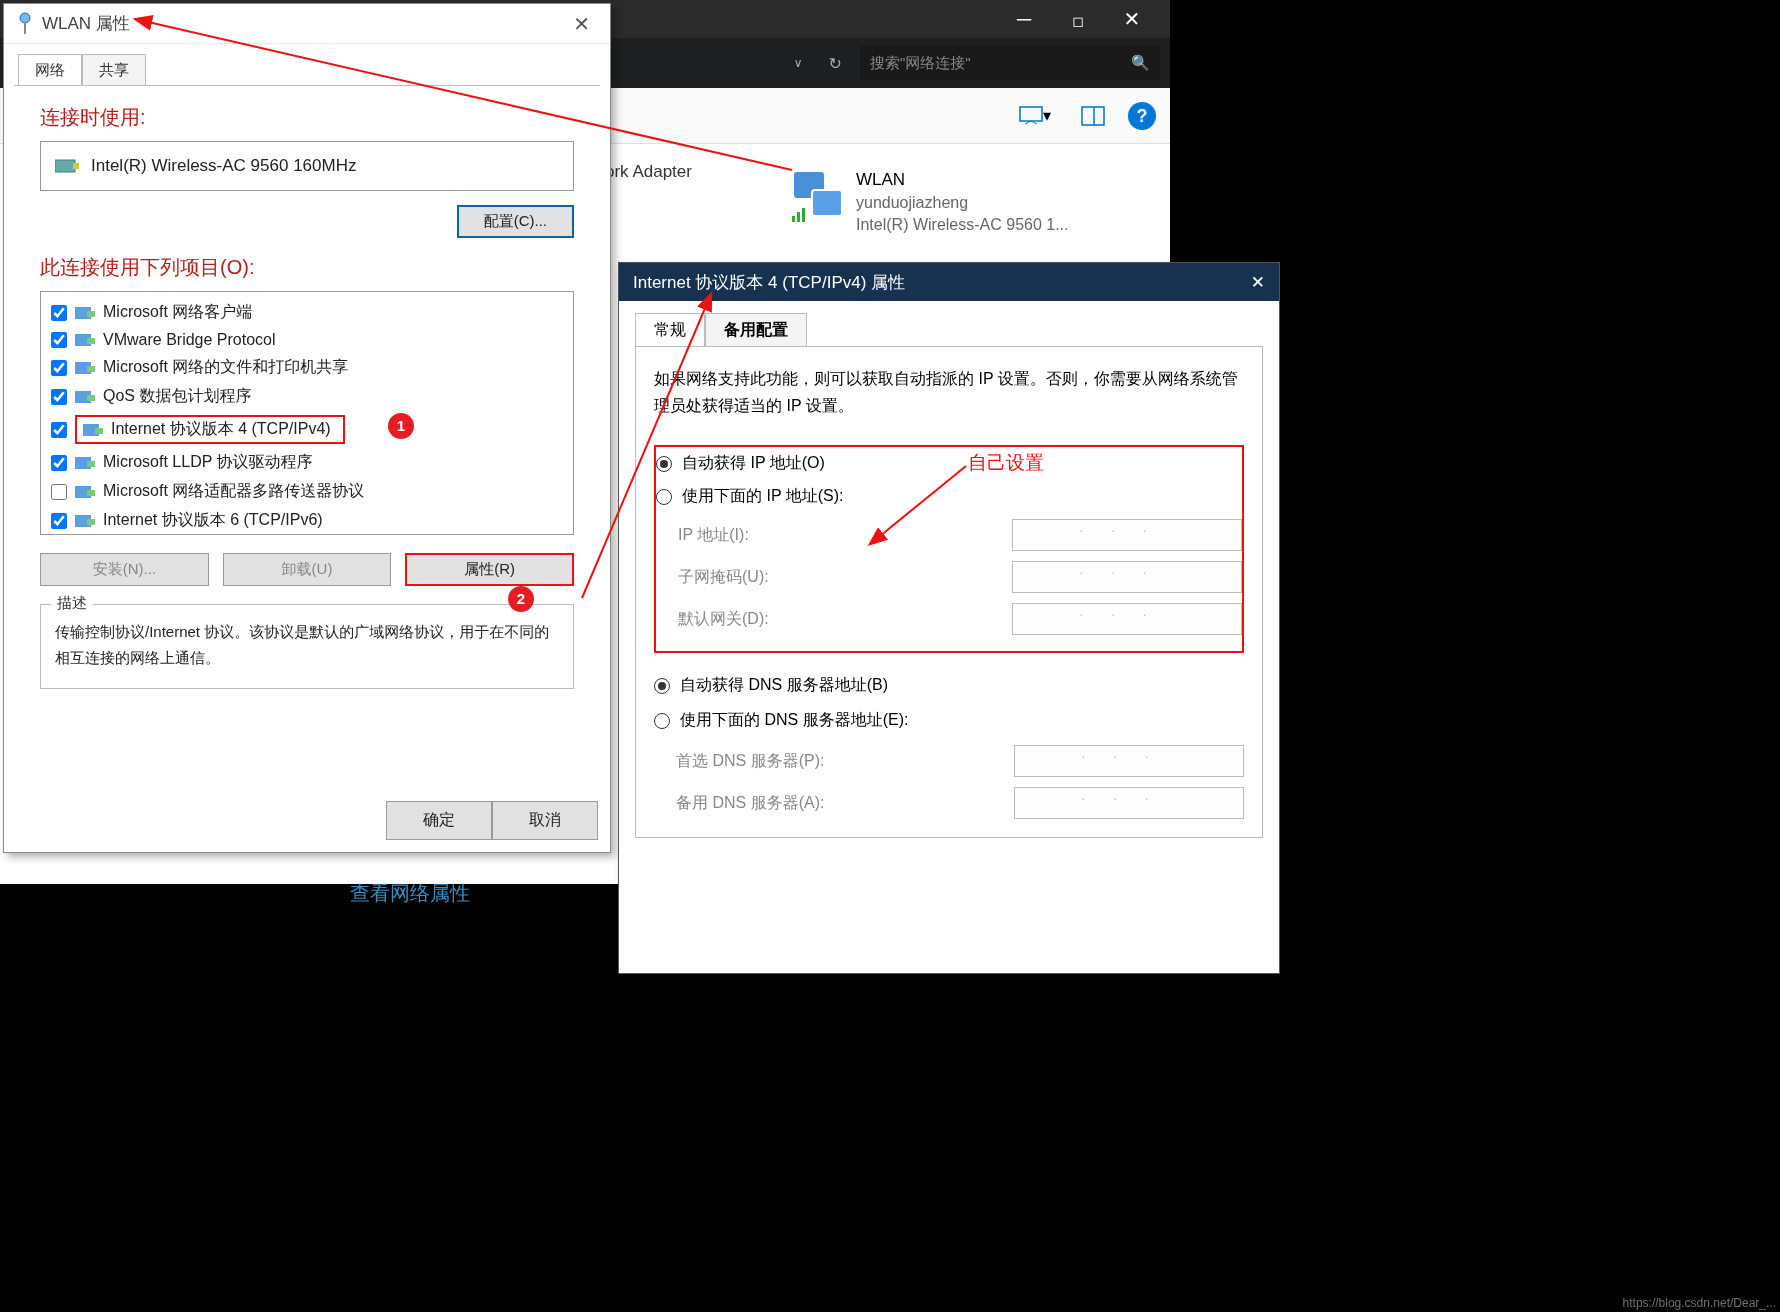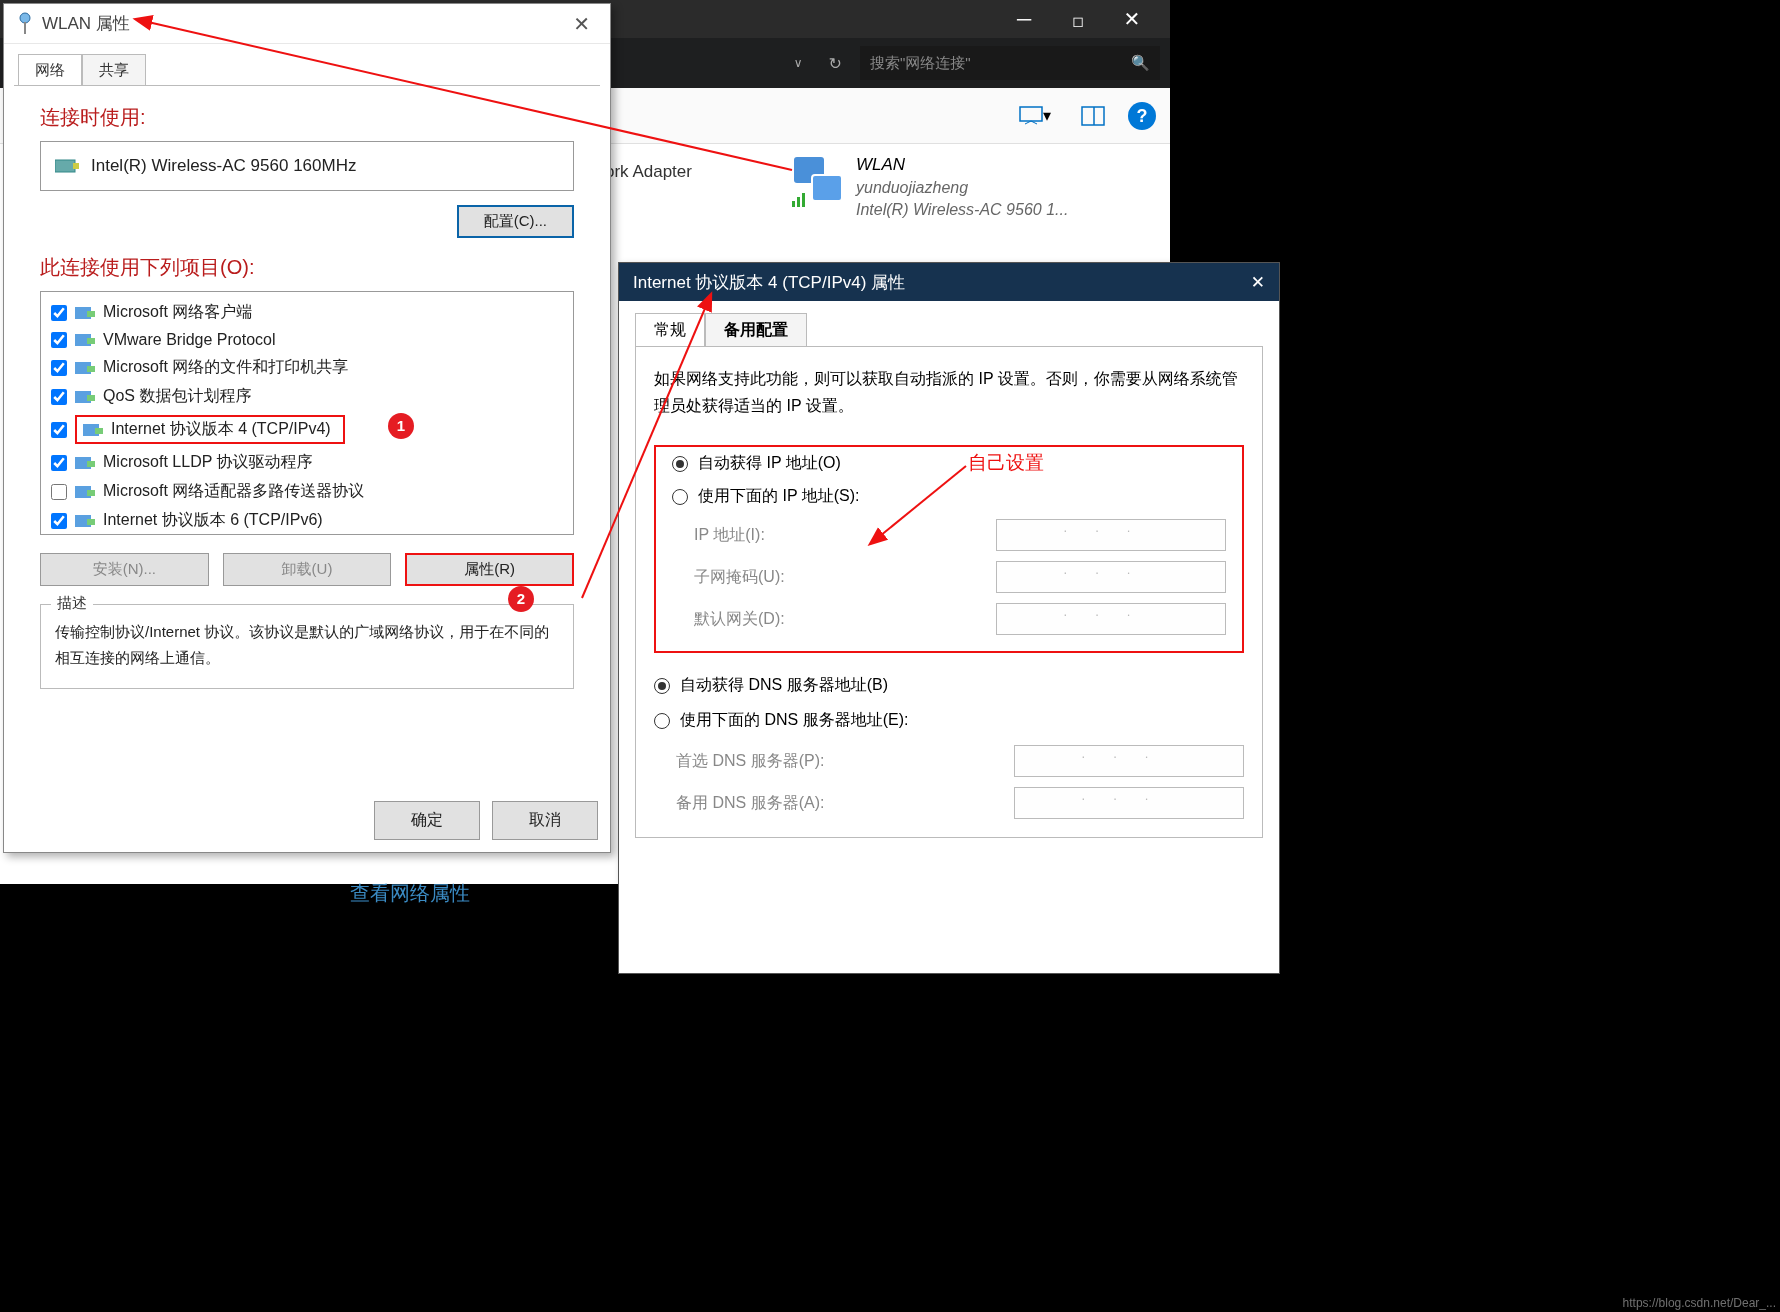--- a/index.html
+++ b/index.html
@@ -21,21 +21,21 @@
 
   
   .explorer-tools { background: #fafafa; height: 56px; display: flex; justify-content: flex-end; align-items: center; padding-right: 14px; gap: 16px; border-bottom: 1px solid #e0e0e0; }
   .tool-btn { display: inline-flex; align-items: center; padding: 4px 6px; border: 1px solid transparent; }
   .tool-btn svg { width: 24px; height: 20px; }
   .help-circ { width: 28px; height: 28px; border-radius: 50%; background: #0078d7; color: #fff; text-align: center; line-height: 28px; font-size: 18px; font-weight: bold; }
 
   
   .adapter-pane { background: #fff; height: 740px; position: relative; }
   .adapter-label { position: absolute; left: 588px; top: 18px; font-size: 17px; color: #333; }
-  .adapter-item { position: absolute; left: 790px; top: 9px; display: flex; gap: 10px; font-style: italic; }
+  .adapter-item { position: absolute; left: 790px; top: 24px; display: flex; gap: 10px; }
   .adapter-ico { width: 56px; height: 56px; position: relative; }
   .adapter-ico svg { width: 56px; height: 56px; }
   .adapter-texts { display: flex; flex-direction: column; line-height: 1.4; font-size: 17px; }
   .adapter-texts .sub { color: #666; font-size: 16px; }
 
   .view-link { position: absolute; left: 350px; top: 880px; color: #3a8ac2; font-size: 20px; }
 
   
   .wlan-dlg {
     position: absolute; left: 3px; top: 3px; width: 608px; height: 850px;
@@ -71,39 +71,39 @@
   .item-hl { border: 2px solid #e11; padding: 2px 12px 2px 6px; display: inline-flex; align-items: center; gap: 8px; }
 
   .btn-row3 { display: flex; gap: 14px; justify-content: space-between; margin-bottom: 18px; }
   .btn-row3 .win-btn { flex: 1; text-align: center; color: #888; }
   .btn-row3 .win-btn.hl { border: 2px solid #e11; color: #222; padding: 5px 25px; }
 
   .desc-fieldset { border: 1px solid #bbb; padding: 14px 14px 18px; position: relative; margin-bottom: 8px; }
   .desc-fieldset .legend { position: absolute; top: -11px; left: 10px; background: #fff; padding: 0 6px; font-size: 15px; color: #333; }
   .desc-text { font-size: 15px; color: #222; line-height: 1.7; }
 
-  .dlg-footer { position: absolute; right: 12px; bottom: 12px; display: flex; gap: 12px; }
+  .dlg-footer { position: absolute; right: 12px; bottom: 12px; display: flex; }
   .dlg-footer .win-btn { padding: 8px 36px; font-size: 16px; }
 
   
   .ipv4-dlg {
     position: absolute; left: 618px; top: 262px; width: 662px; height: 712px;
     background: #fff; border: 1px solid #555; box-shadow: 4px 4px 8px rgba(0,0,0,0.3);
   }
   .ipv4-title { height: 38px; background: #16324f; color: #fff; display: flex; align-items: center; justify-content: space-between; padding: 0 14px; font-size: 17px; }
   .ipv4-body { padding: 12px 16px 0; }
   .ipv4-tabs { display: flex; }
   .ipv4-tab { padding: 6px 18px; font-size: 16px; border: 1px solid #bbb; border-bottom: none; }
   .ipv4-tab.inactive { background: #f4f4f4; font-weight: bold; }
   .ipv4-content { border: 1px solid #bbb; padding: 18px 18px; position: relative; top: -1px; }
   .ipv4-desc { font-size: 16px; line-height: 1.7; margin-bottom: 26px; }
   .radio-row { display: flex; align-items: center; gap: 10px; font-size: 16px; margin-bottom: 14px; }
   .radio { width: 16px; height: 16px; border: 1.5px solid #333; border-radius: 50%; display: inline-block; position: relative; }
   .radio.on::after { content: ""; width: 8px; height: 8px; background: #333; border-radius: 50%; position: absolute; left: 3px; top: 3px; }
-  .ip-group { border: 2px solid #e11; padding: 10px 16px 16px; margin-bottom: 22px; position: relative; }
+  .ip-group { border: 2px solid #e11; padding: 10px 0 16px; margin-bottom: 22px; position: relative; }
   .ip-group .radio-row { margin-bottom: 12px; }
   .ip-field { display: flex; align-items: center; justify-content: space-between; margin: 10px 0 0; padding-left: 22px; }
   .ip-label { font-size: 16px; color: #888; }
   .ip-input { width: 230px; height: 32px; border: 1px solid #bbb; background: #fefefe; color: #bbb; font-size: 13px; letter-spacing: 28px; text-align: center; }
   .dns-field { display: flex; align-items: center; justify-content: space-between; margin: 10px 0 0; padding-left: 22px; }
 
   
   .badge { position: absolute; width: 26px; height: 26px; border-radius: 50%; background: #e51c23; color: #fff; font-size: 15px; font-weight: bold; text-align: center; line-height: 26px; }
   .anno-text { position: absolute; color: #e11; font-size: 19px; }
   svg.arrows { position: absolute; left: 0; top: 0; pointer-events: none; }

